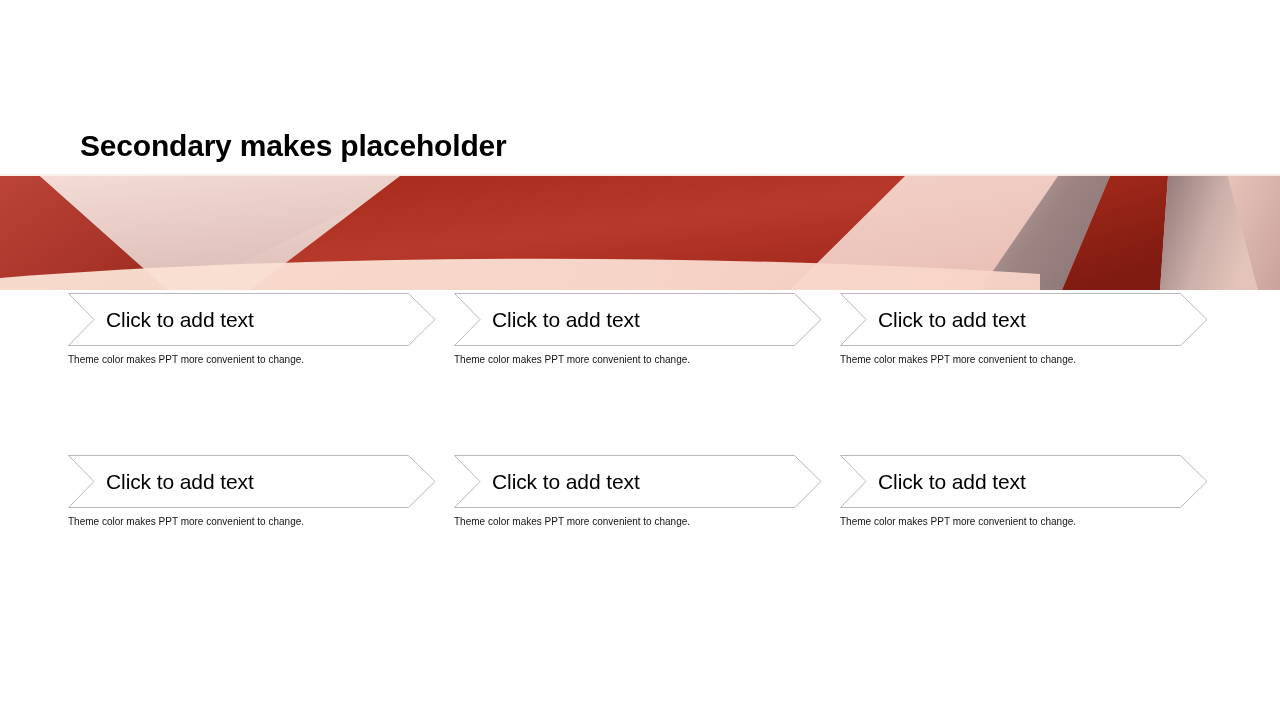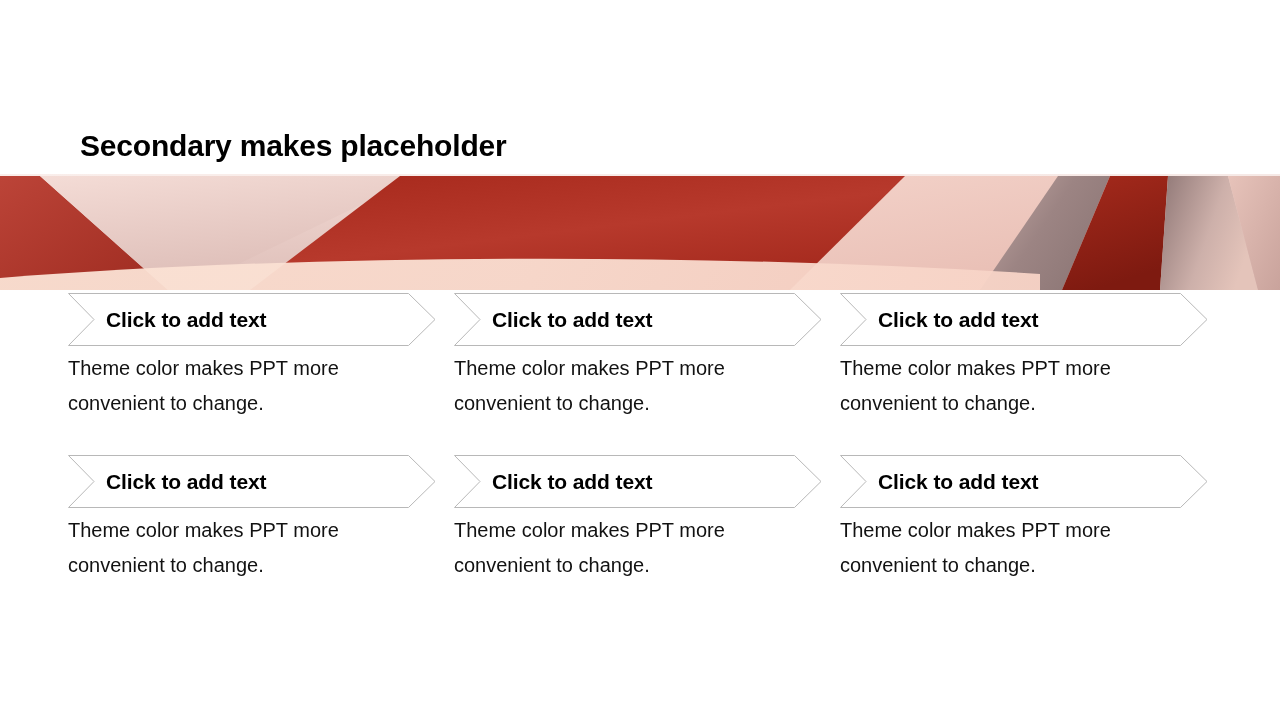--- a/index.html
+++ b/index.html
@@ -77,31 +77,31 @@
     width: 100%;
     height: 100%;
   }
   .chevron-label {
     position: absolute;
     left: 38px;
     top: 0;
     height: 53px;
     line-height: 53px;
     font-size: 21px;
-    font-weight: bold;
+    font-weight: normal;
     letter-spacing: -0.1px;
     white-space: nowrap;
   }
 
   .cell-body {
     position: absolute;
     left: 0;
     top: 58px;
     width: 345px;
-    font-size: 20px;
+    font-size: 10px;
     line-height: 1.75;
     color: #121212;
   }
 </style>
 </head>
 <body>
 
 <div id="slide">
 
   <div id="slide-title">Secondary makes placeholder</div>

